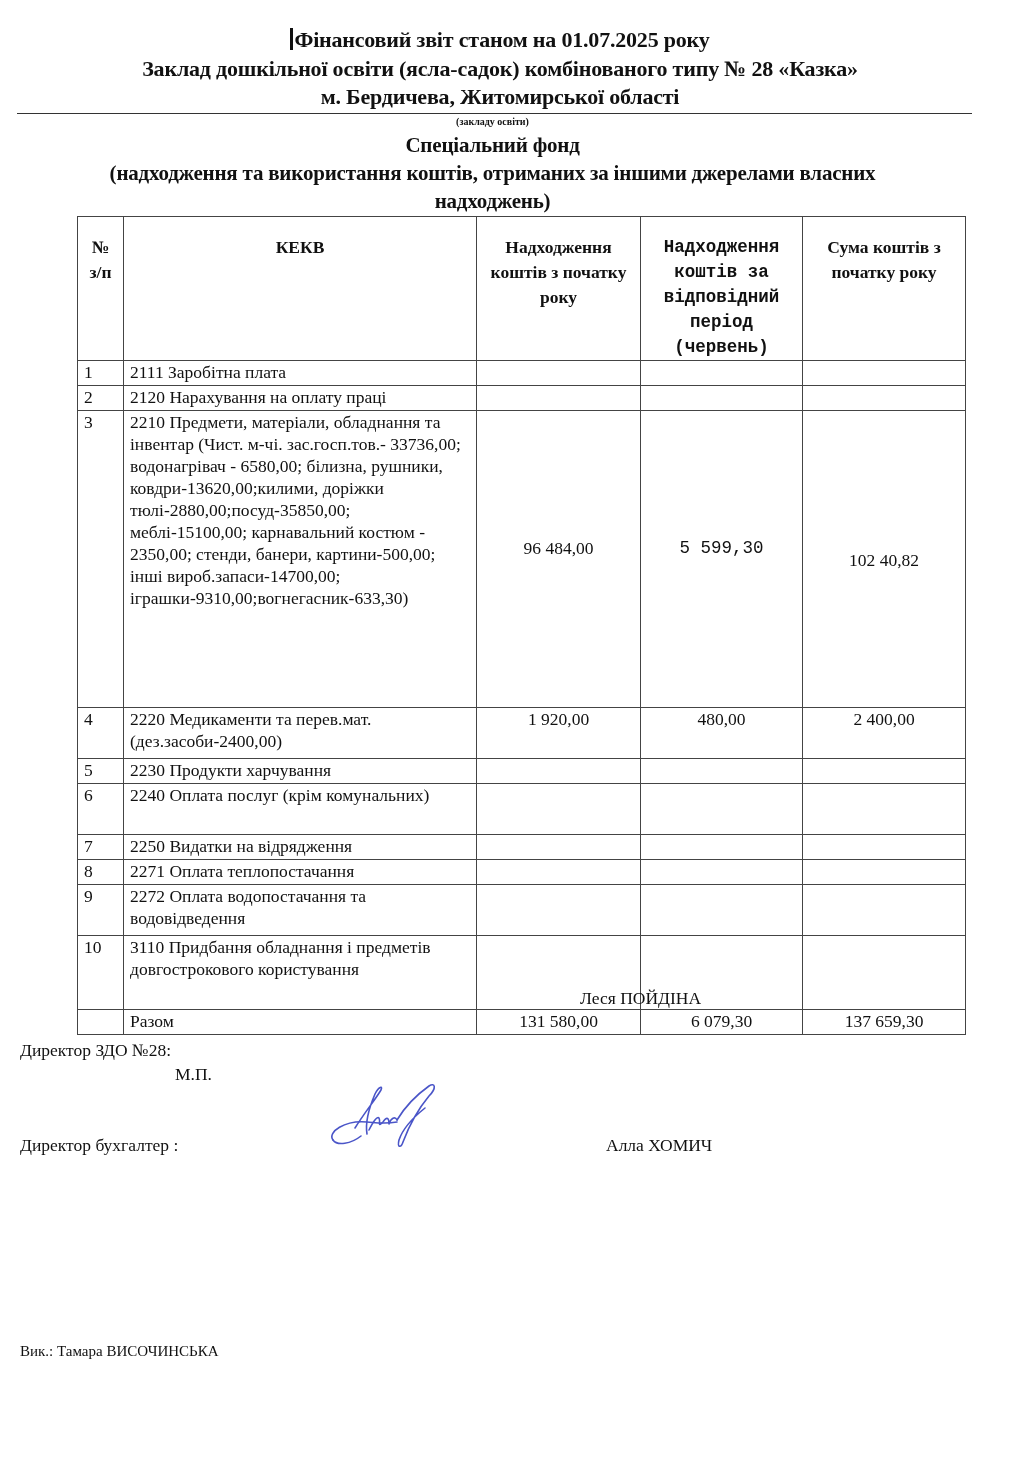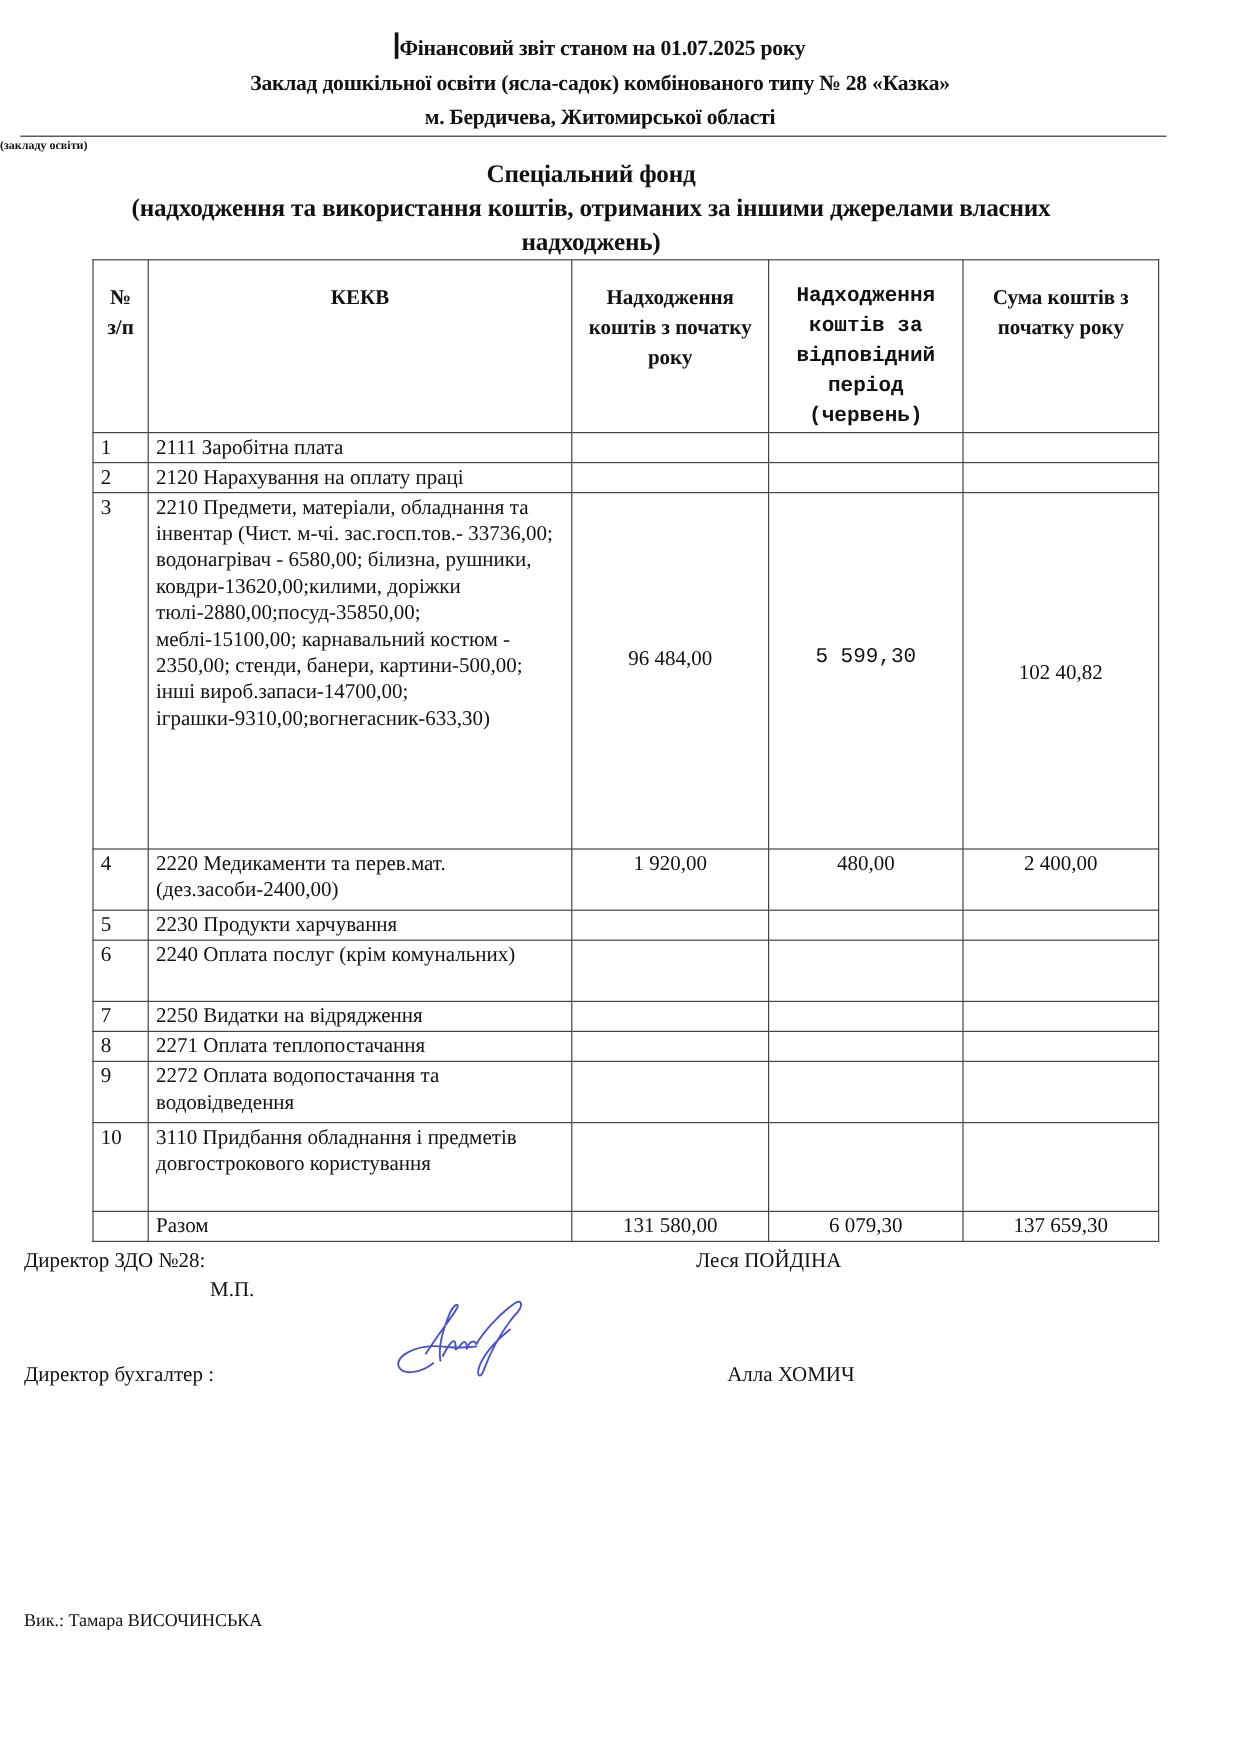--- a/index.html
+++ b/index.html
@@ -1,23 +1,23 @@
 <!DOCTYPE html>
 <html><head>
   <meta charset="utf-8">
   <style>
     html, body { margin: 0; padding: 0; background: #fff; }
     body { width: 1035px; height: 1464px; position: relative; overflow: hidden; color: #111; font-family: "Liberation Serif", serif; }
-    .title { position: absolute; left: 0; width: 1000px; text-align: center; font-weight: bold; font-size: 18px; line-height: 26px; letter-spacing: -0.2px; }
+    .title { position: absolute; left: 0; width: 1000px; text-align: center; font-weight: bold; font-size: 22px; line-height: 26px; letter-spacing: -0.2px; }
     #t1 { top: 27px; left: 0; }
     #t1 .cursor { display: inline-block; width: 3px; height: 22px; background: #111; vertical-align: -3px; margin-right: 1px; }
     #t2 { top: 56px; left: 0; }
     #t3 { top: 84px; left: 0; }
     .hline { position: absolute; left: 17px; width: 955px; top: 113px; border-top: 1px solid #333; }
-    .subcap { position: absolute; top: 116px; left: 0; width: 985px; text-align: left; font-size: 10px; font-weight: bold; }
+    .subcap { position: absolute; top: 116px; left: 0; width: 985px; text-align: center; font-size: 10px; font-weight: bold; }
     #fund { top: 132px; left: -10px; width: 1005px; font-size: 21px; }
     #fund2 { top: 160px; left: -10px; width: 1005px; font-size: 21px; }
     #fund3 { top: 188px; left: -10px; width: 1005px; font-size: 21px; }
 
     table.report { position: absolute; left: 77px; top: 216px; width: 889px; border-collapse: collapse; font-size: 17.5px; line-height: 22px; }
     table.report td, table.report th { border: 1.3px solid #444; vertical-align: top; padding: 0 6px; }
     table.report th { font-weight: bold; text-align: center; padding-top: 18px; line-height: 25px; }
     .c-no { width: 33px; }
     .c-kekv { width: 340px; }
     .c-a { width: 151px; }
@@ -26,21 +26,21 @@
     th.hdr-a, th.hdr-c { vertical-align: middle; }
     th.hdr-a { padding-top: 22px; }
     th.hdr-c { padding-bottom: 38px; }
     td.num { text-align: center; }
     td.kekv { padding-left: 8px; }
     tr.total td { font-weight: normal; }
 
     .sig { position: absolute; font-size: 17.5px; }
     #dir-label { top: 1040px; left: 20px; }
     #mp-label { top: 1064px; left: 175px; }
-    #dir-name { top: 1040px; left: 580px; text-align: right; }
+    #dir-name { top: 988px; left: 580px; text-align: right; }
     #acc-label { top: 1135px; left: 20px; }
     #acc-name { top: 1135px; left: 570px; margin-left: 36px; }
     #exec { top: 1343px; left: 20px; font-size: 15px; }
     #signature { position: absolute; left: 325px; top: 1082px; width: 135px; height: 70px; }
   </style>
 </head>
 <body>
 
 <div class="title" id="t1"><span class="cursor"></span><span>Фінансовий звіт станом на 01.07.2025  року</span></div>
 <div class="title" id="t2">Заклад дошкільної освіти (ясла-садок) комбінованого типу  № 28 «Казка»</div>

